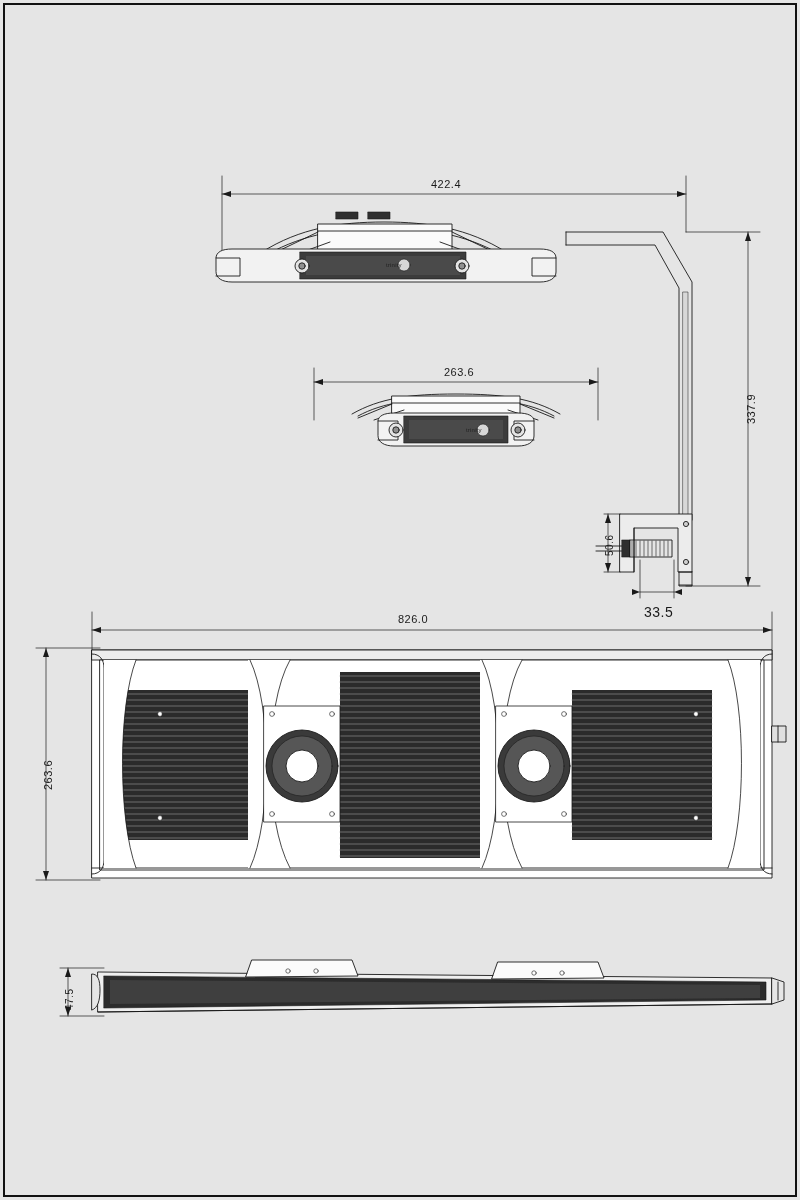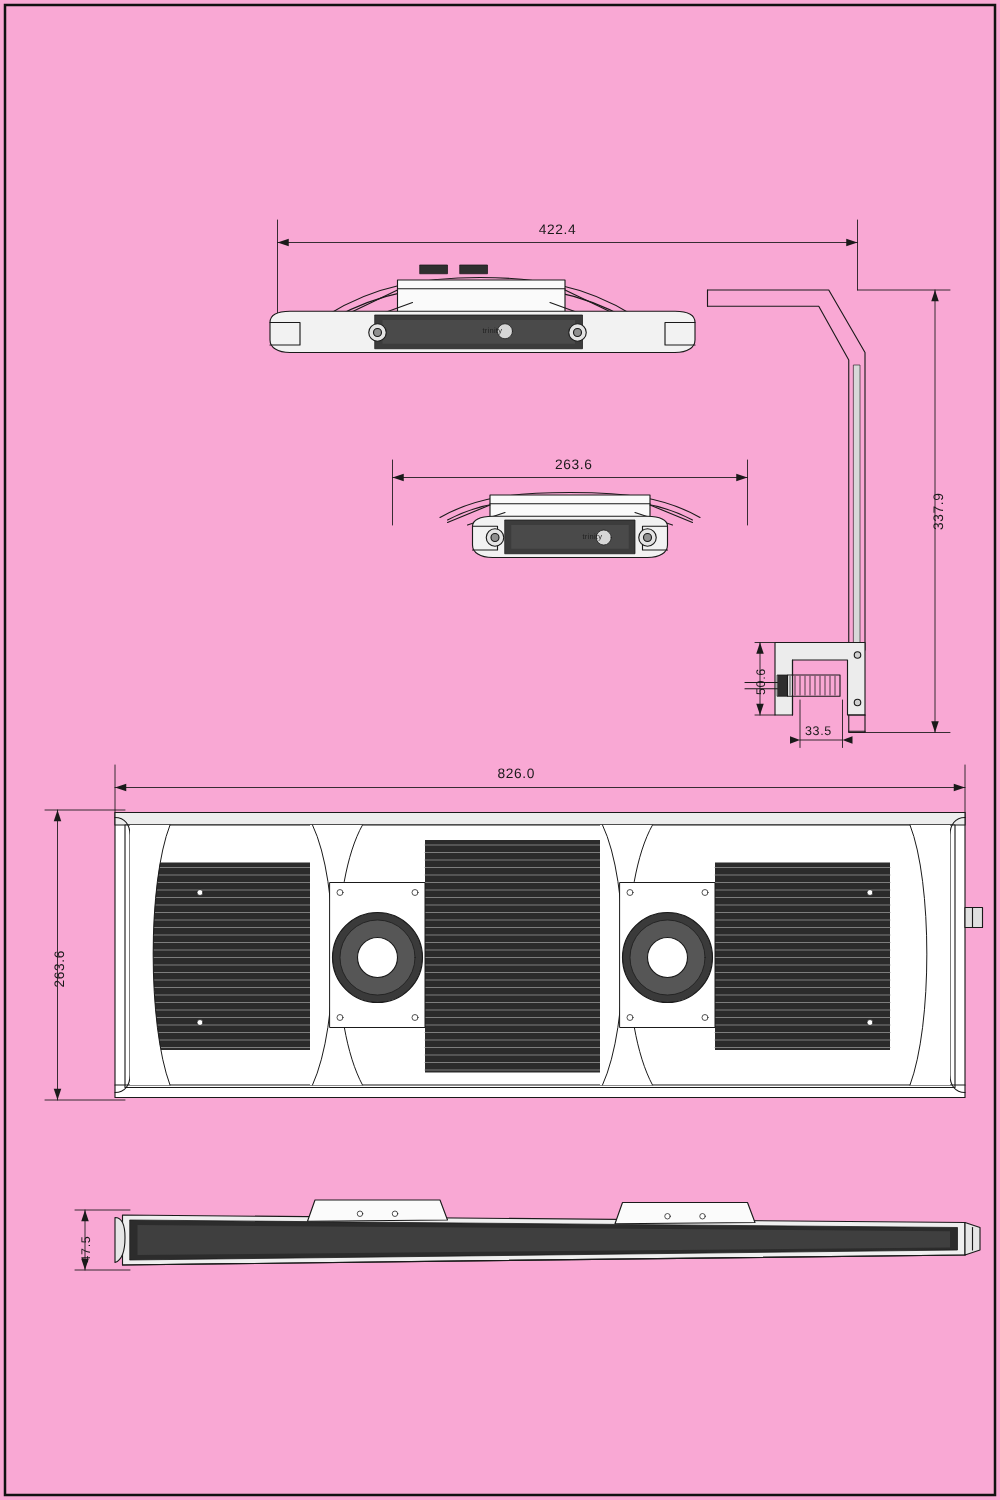--- a/index.html
+++ b/index.html
@@ -7,21 +7,21 @@
     padding: 0;
     background: #ffffff;
   }
   body {
     font-family: "Liberation Sans", sans-serif;
   }
   #sheet {
     position: relative;
     width: 800px;
     height: 1200px;
-    background: #f9a8d4;
+    background: #e5e5e5;
     overflow: hidden;
   }
   .frame {
     position: absolute;
     left: 3px;
     top: 3px;
     width: 794px;
     height: 1194px;
     border: 2px solid #111111;
     box-sizing: border-box;
@@ -392,21 +392,21 @@
         <line x1="98" y1="1012" x2="772" y2="1004"></line>
       </g>
 
     </g>
   </svg>
 
   <div class="dimtext" style="left:431px; top:178px;">422.4</div>
   <div class="dimtext rot90" style="left:745px; top:424px;">337.9</div>
   <div class="dimtext" style="left:444px; top:366px;">263.6</div>
   <div class="dimtext rot90" style="left:604px; top:556px; font-size:10px;">50.6</div>
-  <div class="dimtext" style="left:644px; top:580px; font-size:10px;">33.5</div>
+  <div class="dimtext" style="left:644px; top:604px; font-size:14px;">33.5</div>
   <div class="dimtext" style="left:398px; top:613px;">826.0</div>
   <div class="dimtext rot90" style="left:42px; top:790px;">263.6</div>
   <div class="dimtext rot90" style="left:64px; top:1010px; font-size:10px;">47.5</div>
 
   <div class="logo" style="left:386px; top:262px;">trinity</div>
   <div class="logo" style="left:466px; top:427px;">trinity</div>
 
 </div>
 
 </body></html>

